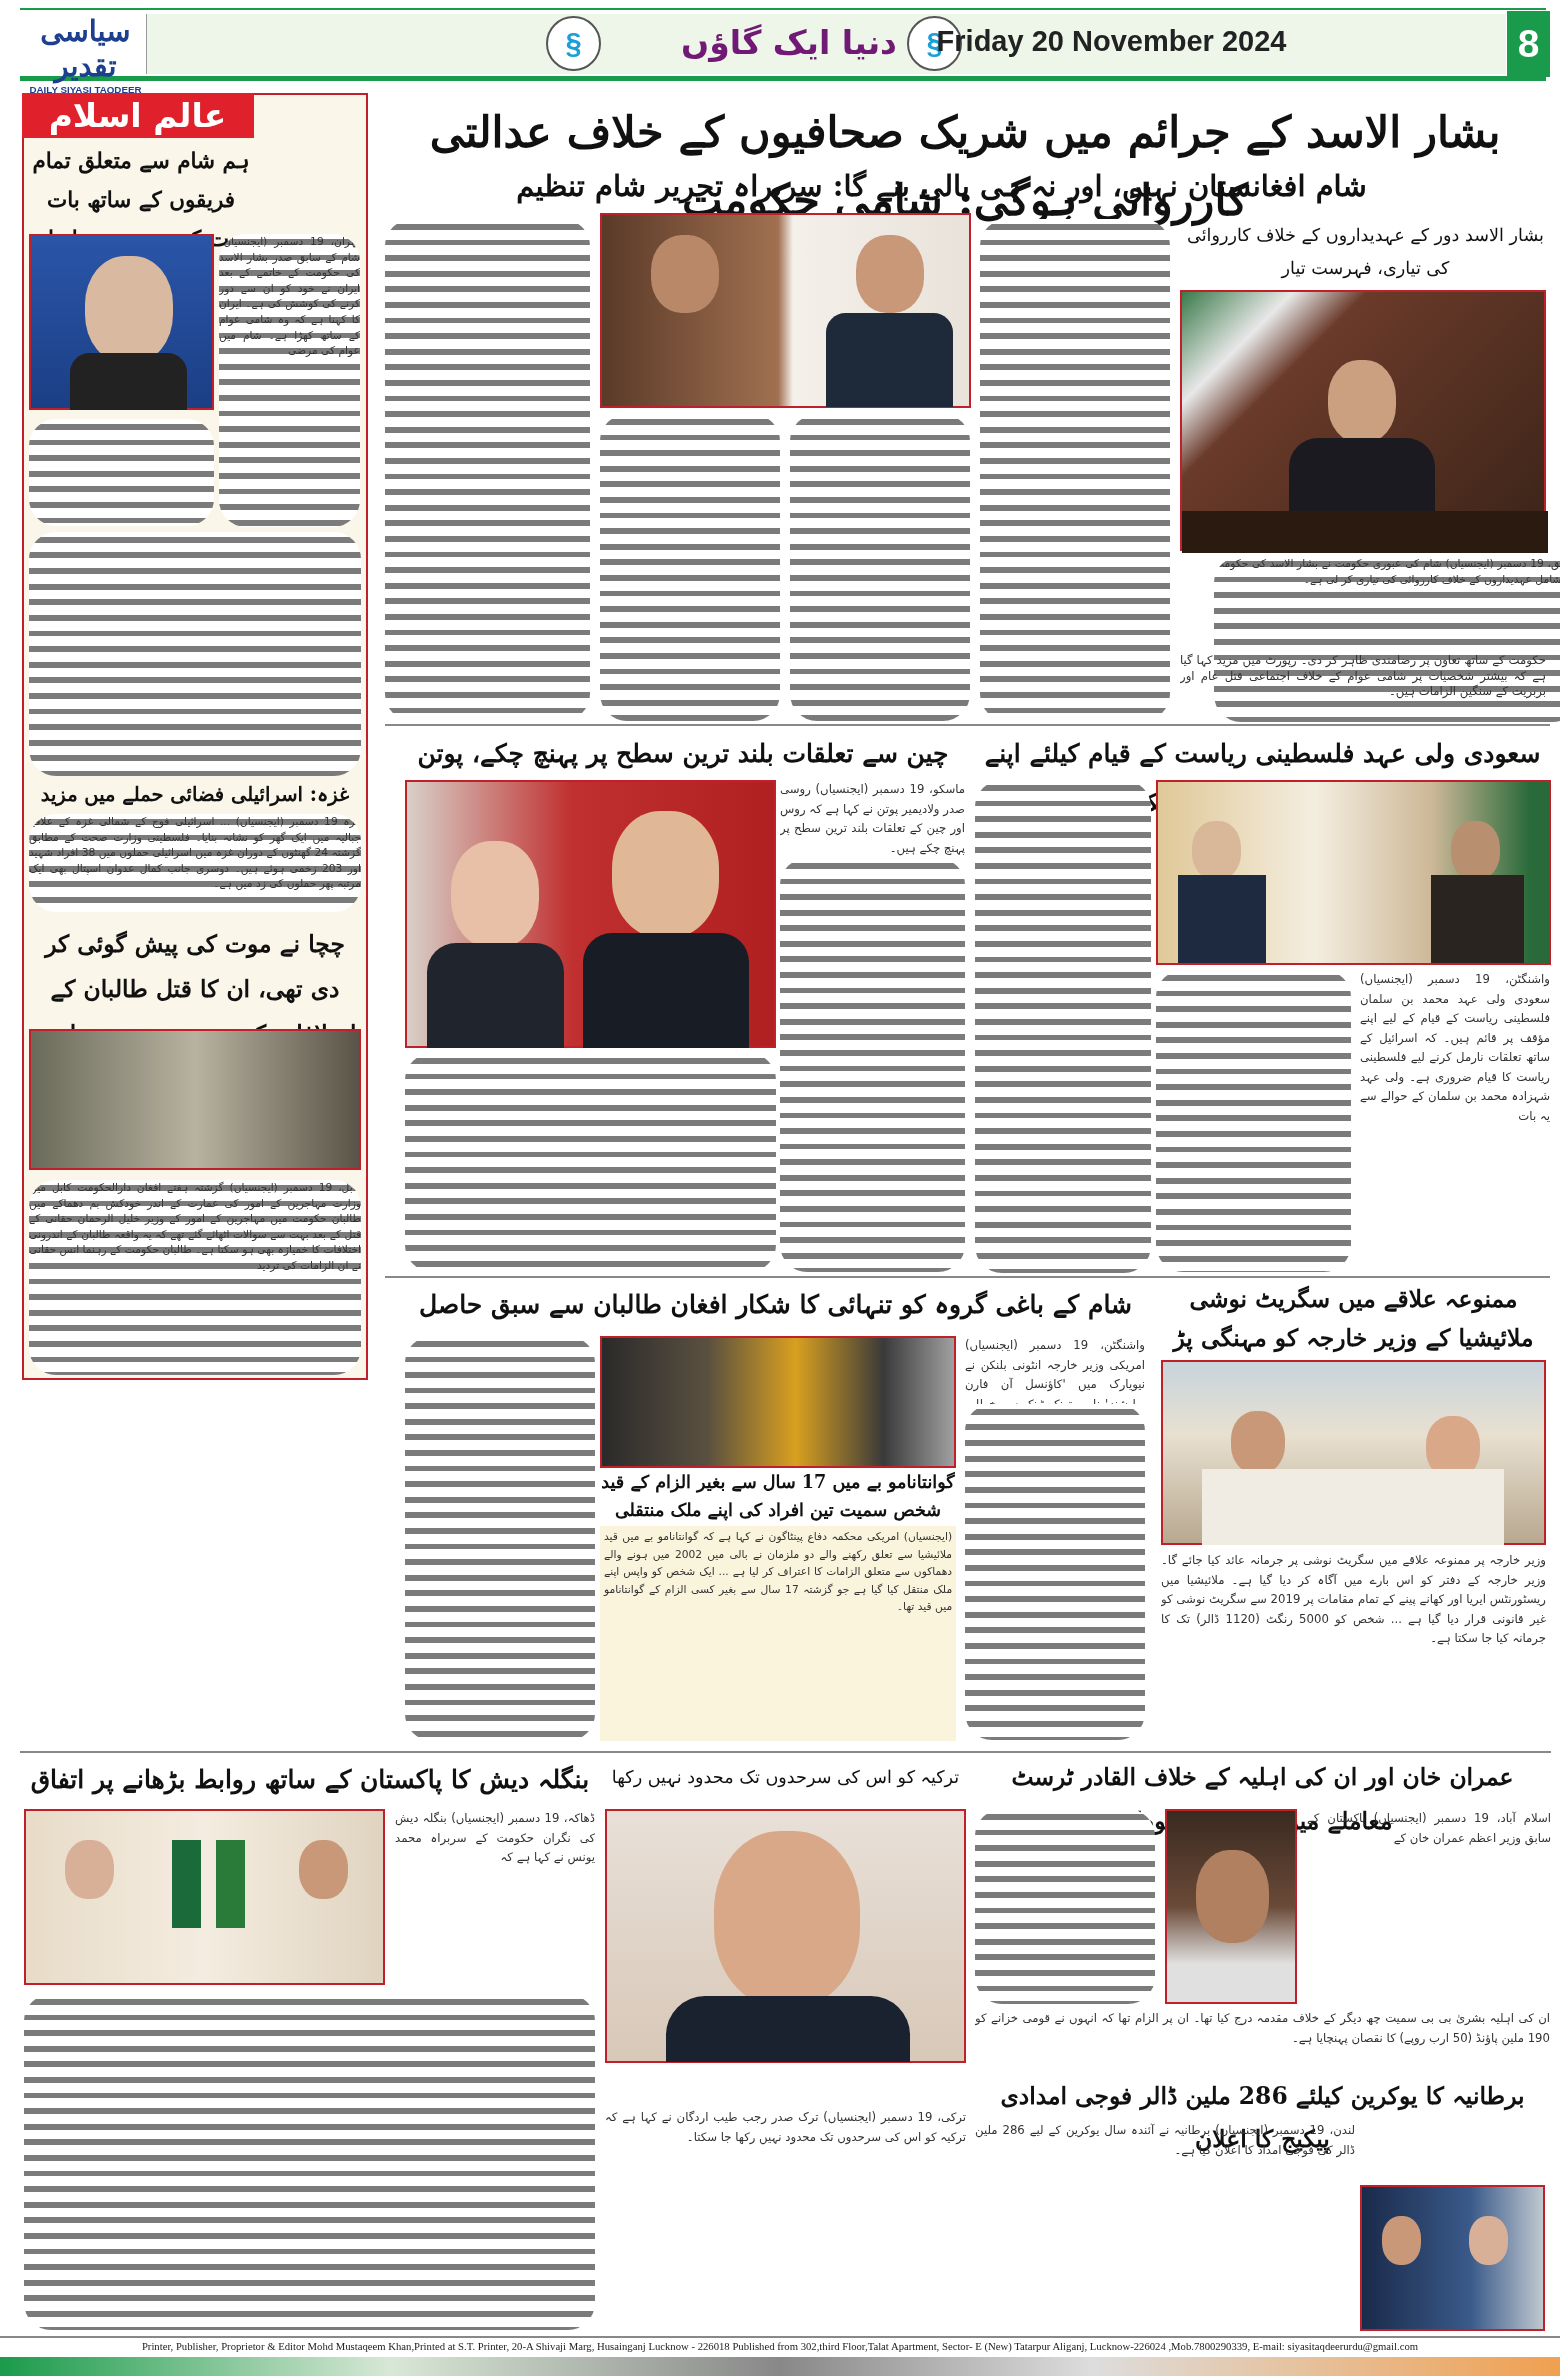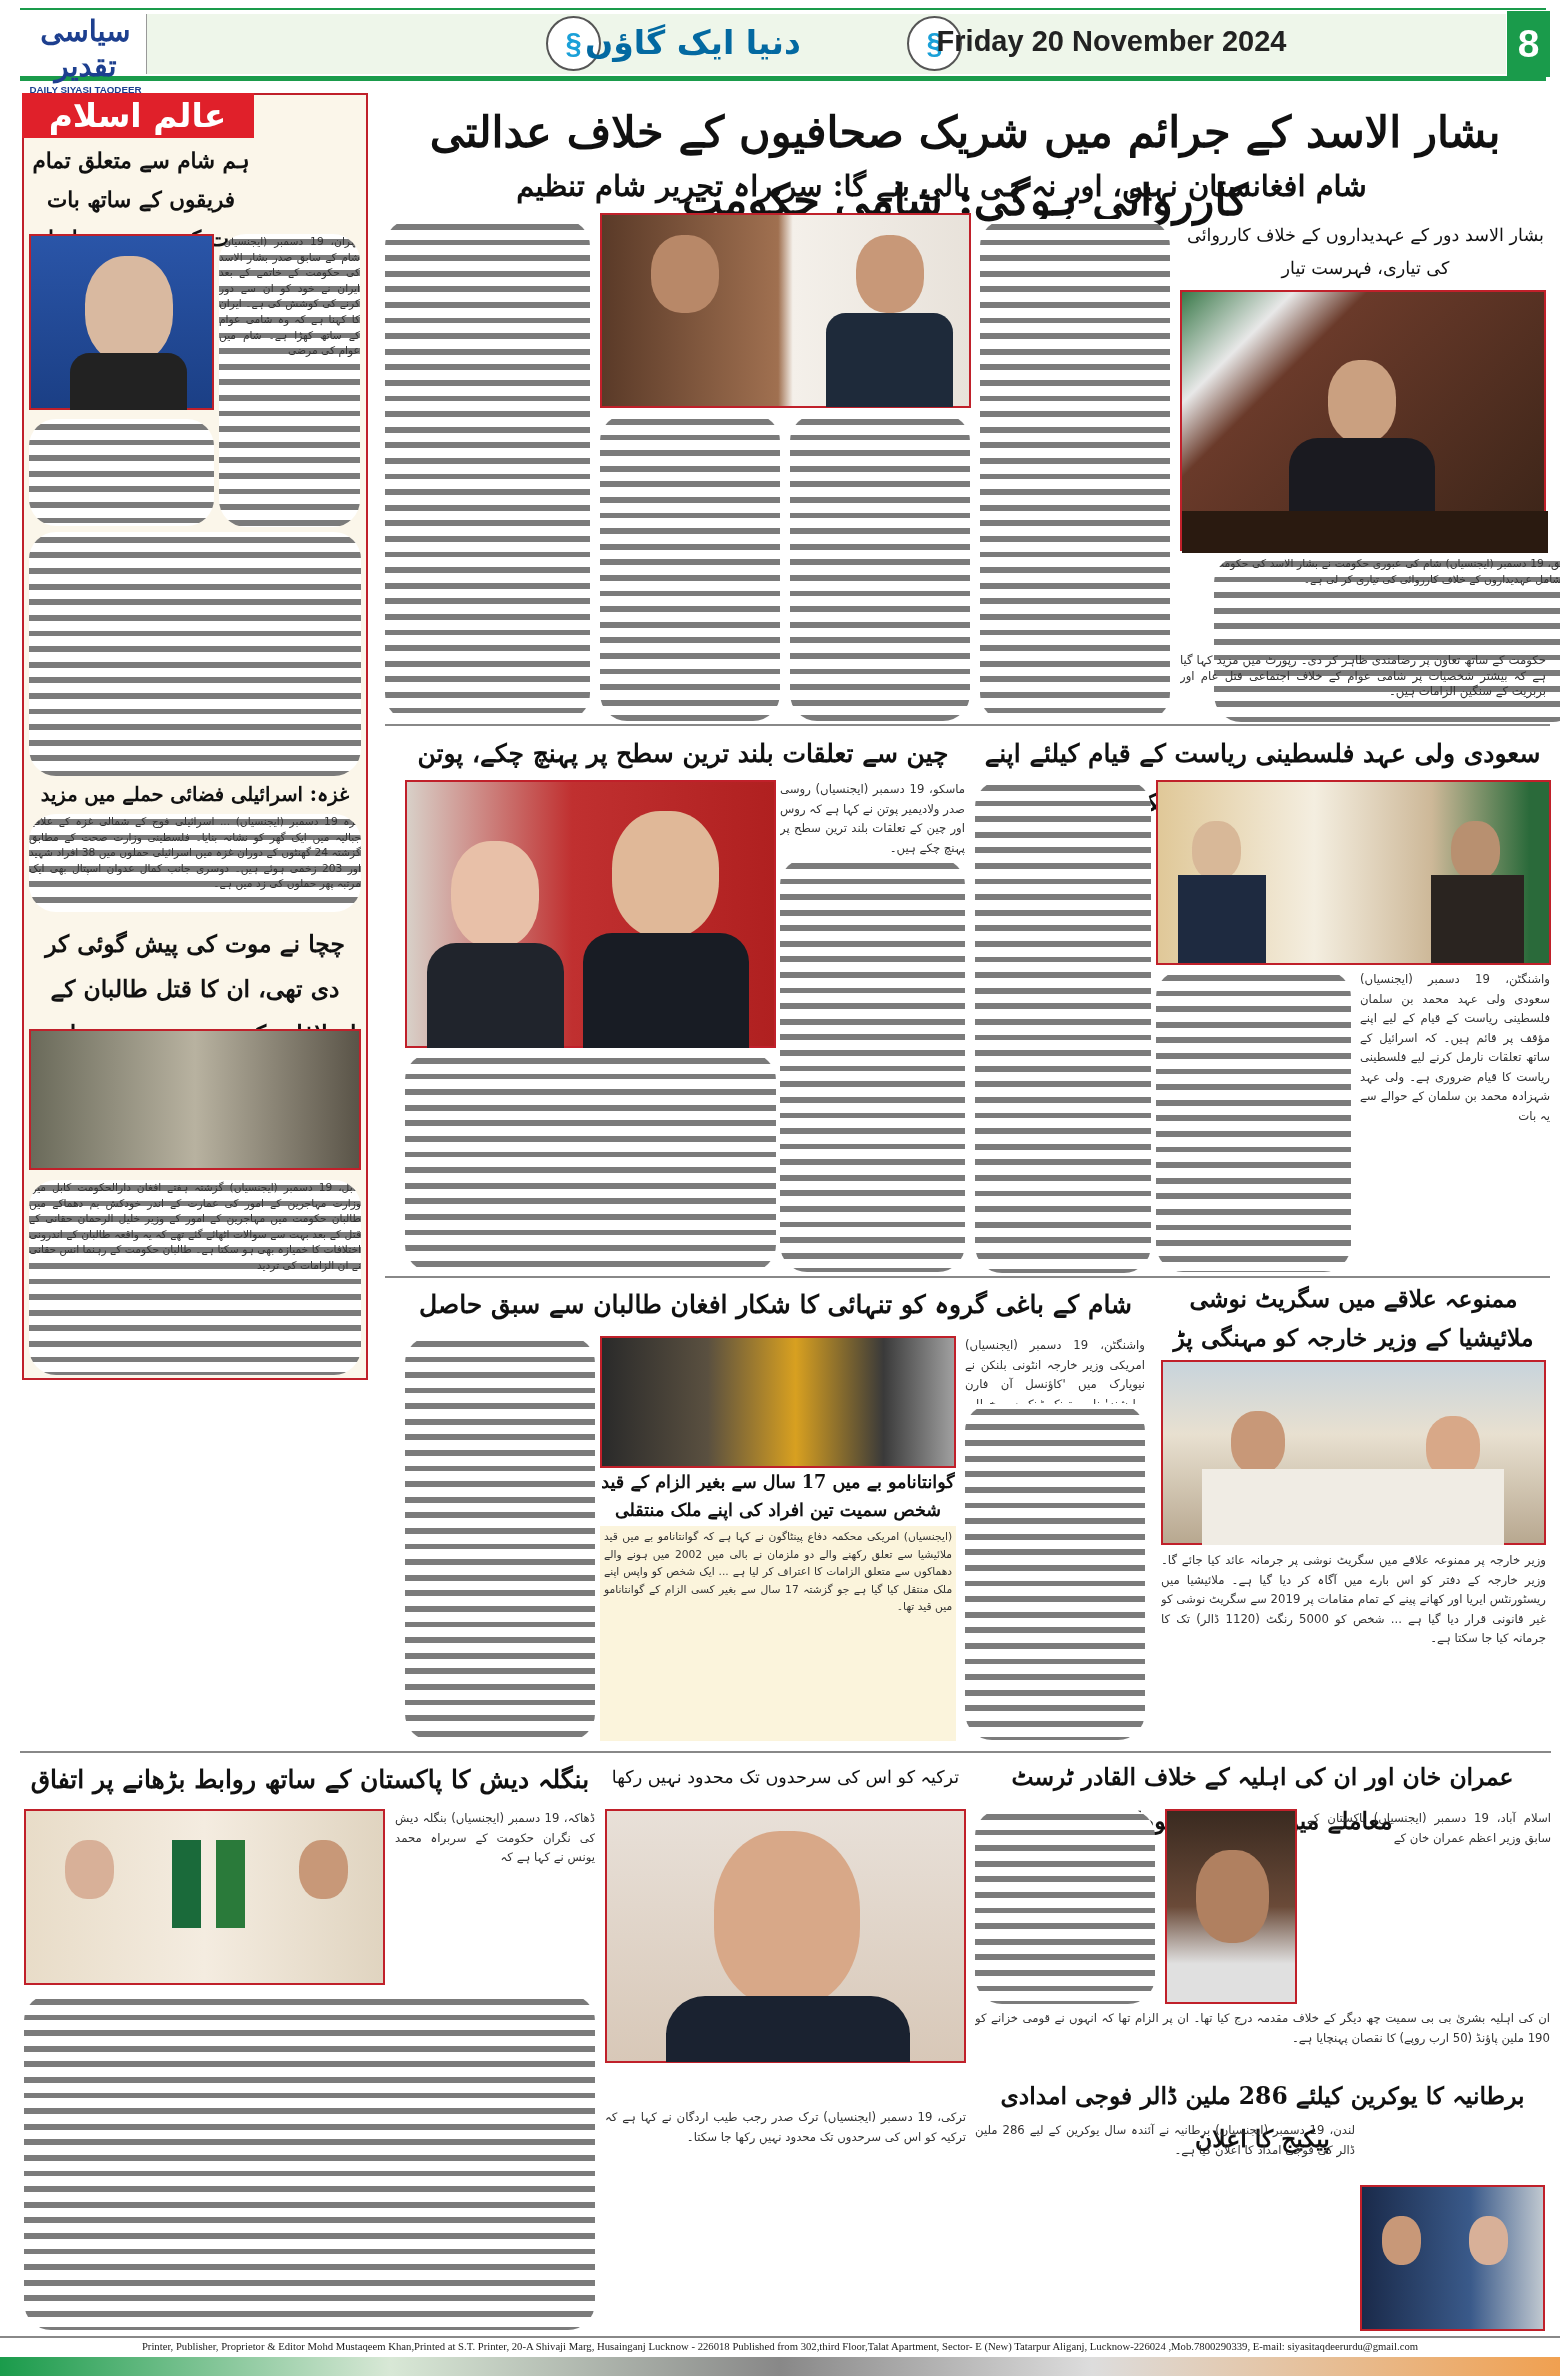--- a/index.html
+++ b/index.html
@@ -4,21 +4,21 @@
 <style>
   *{box-sizing:border-box;margin:0;padding:0;}
   body{width:1560px;height:2377px;background:#fff;font-family:"DejaVu Sans",sans-serif;position:relative;overflow:hidden;color:#111;}
   .abs{position:absolute;}
   .masthead{left:19.5px;top:7.8px;width:1526px;height:73px;border-top:2.9px solid #1a9b4b;border-bottom:5.9px solid #1a9b4b;}
   .logo{left:27px;top:13.7px;width:117px;height:57px;}
   .logo .ur{font-family:"DejaVu Serif",serif;font-size:29px;font-weight:bold;color:#1d3f8f;text-align:center;direction:rtl;line-height:35px;}
   .logo .en{font-family:"Liberation Sans",sans-serif;font-size:9.8px;font-weight:bold;color:#1d3f8f;text-align:center;}
   .band{left:146px;top:13.7px;width:1360px;height:60px;background:#eef6ea;border-left:1px solid #999;}
   .ts-logo{width:55px;height:55px;border-radius:50%;border:2px solid #555;background:#fff;display:flex;align-items:center;justify-content:center;font-size:29px;font-weight:bold;color:#1aa0d8;font-family:"Liberation Sans",sans-serif;}
-  .tagline{left:585px;top:13.7px;width:312px;height:57px;font-size:33px;color:#0369a1;font-weight:bold;direction:rtl;text-align:left;line-height:57px;}
+  .tagline{left:585px;top:13.7px;width:312px;height:57px;font-size:33px;color:#701a75;font-weight:bold;direction:rtl;text-align:right;line-height:57px;}
   .date{left:892px;top:17.6px;width:439px;height:47px;font-family:"Liberation Sans",sans-serif;font-size:29px;font-weight:bold;color:#222;text-align:center;line-height:47px;}
   .pagenum{left:1507px;top:10.7px;width:43px;height:66px;background:#1a9b4b;color:#fff;font-family:"Liberation Sans",sans-serif;font-size:39px;font-weight:bold;text-align:center;line-height:66px;}
   .headline{font-family:"DejaVu Serif",serif;font-weight:bold;color:#111;direction:rtl;text-align:center;}
   .photo{border:2px solid #c0202a;}
   .body-text{font-size:10.7px;line-height:15.6px;color:#333;direction:rtl;text-align:justify;overflow:hidden;}
   .lines{background:repeating-linear-gradient(to bottom,#fff 0px,#fff 4.9px,#7b7b7b 4.9px,#7b7b7b 10.7px,#fff 10.7px,#fff 15.6px);border-radius:27px;}
   .sidebar-box{background:#fbf6ea;border:2px solid #c0202a;}
   .redbar{background:#e0202a;color:#fff;font-size:33px;font-weight:bold;text-align:center;direction:rtl;}
   .footer{left:0;top:2336px;width:1560px;height:29px;border-top:2.9px solid #888;font-family:Liberation Serif, serif;font-size:10.7px;color:#222;text-align:center;line-height:17.6px;}
   .footbar{left:0;top:2357px;width:1560px;height:19.5px;background:linear-gradient(to right,#1a9b4b,#d8e8d6 25%,#888 50%,#ddd 70%,#f0a050);}

